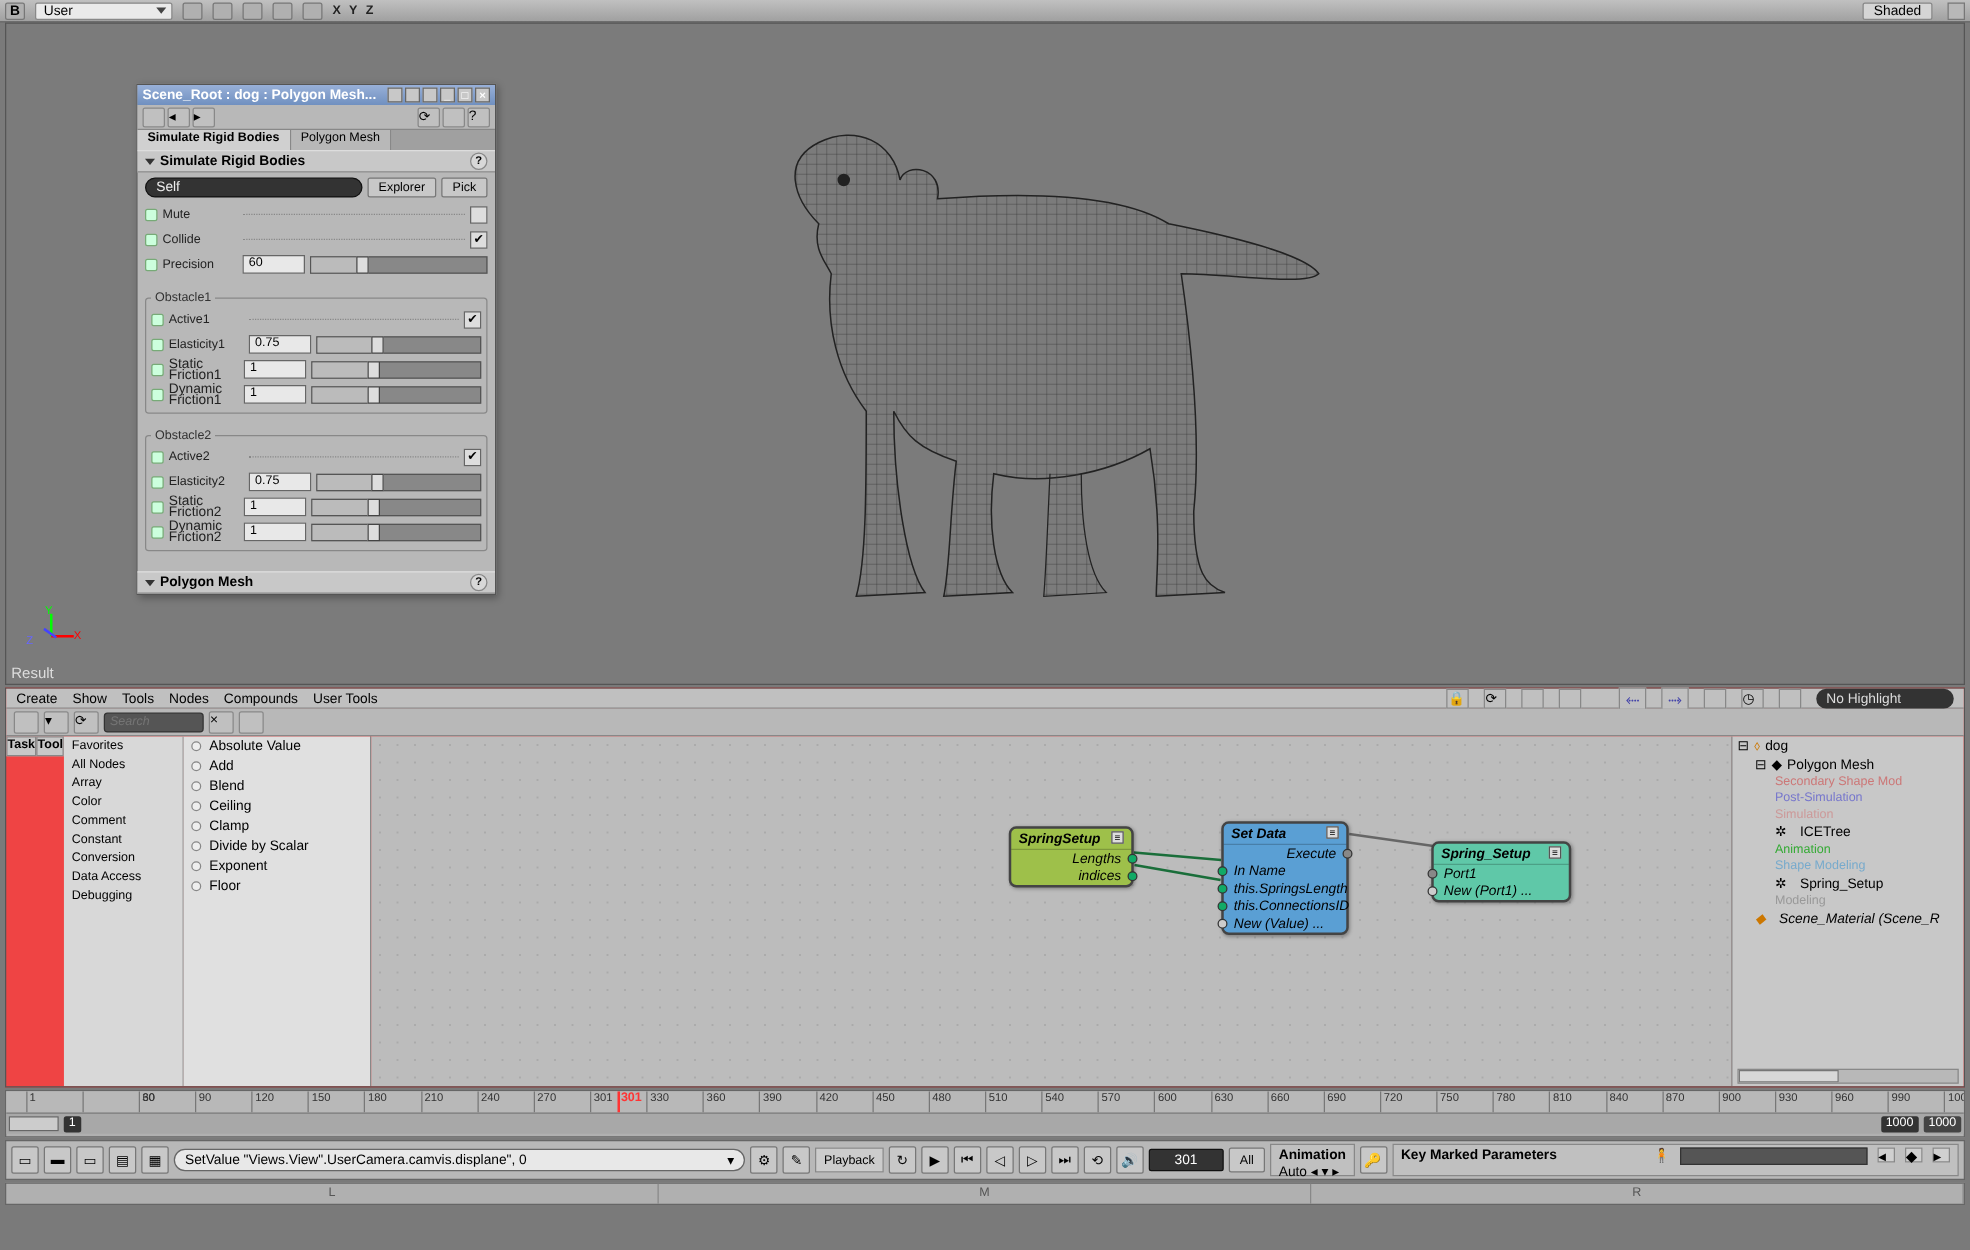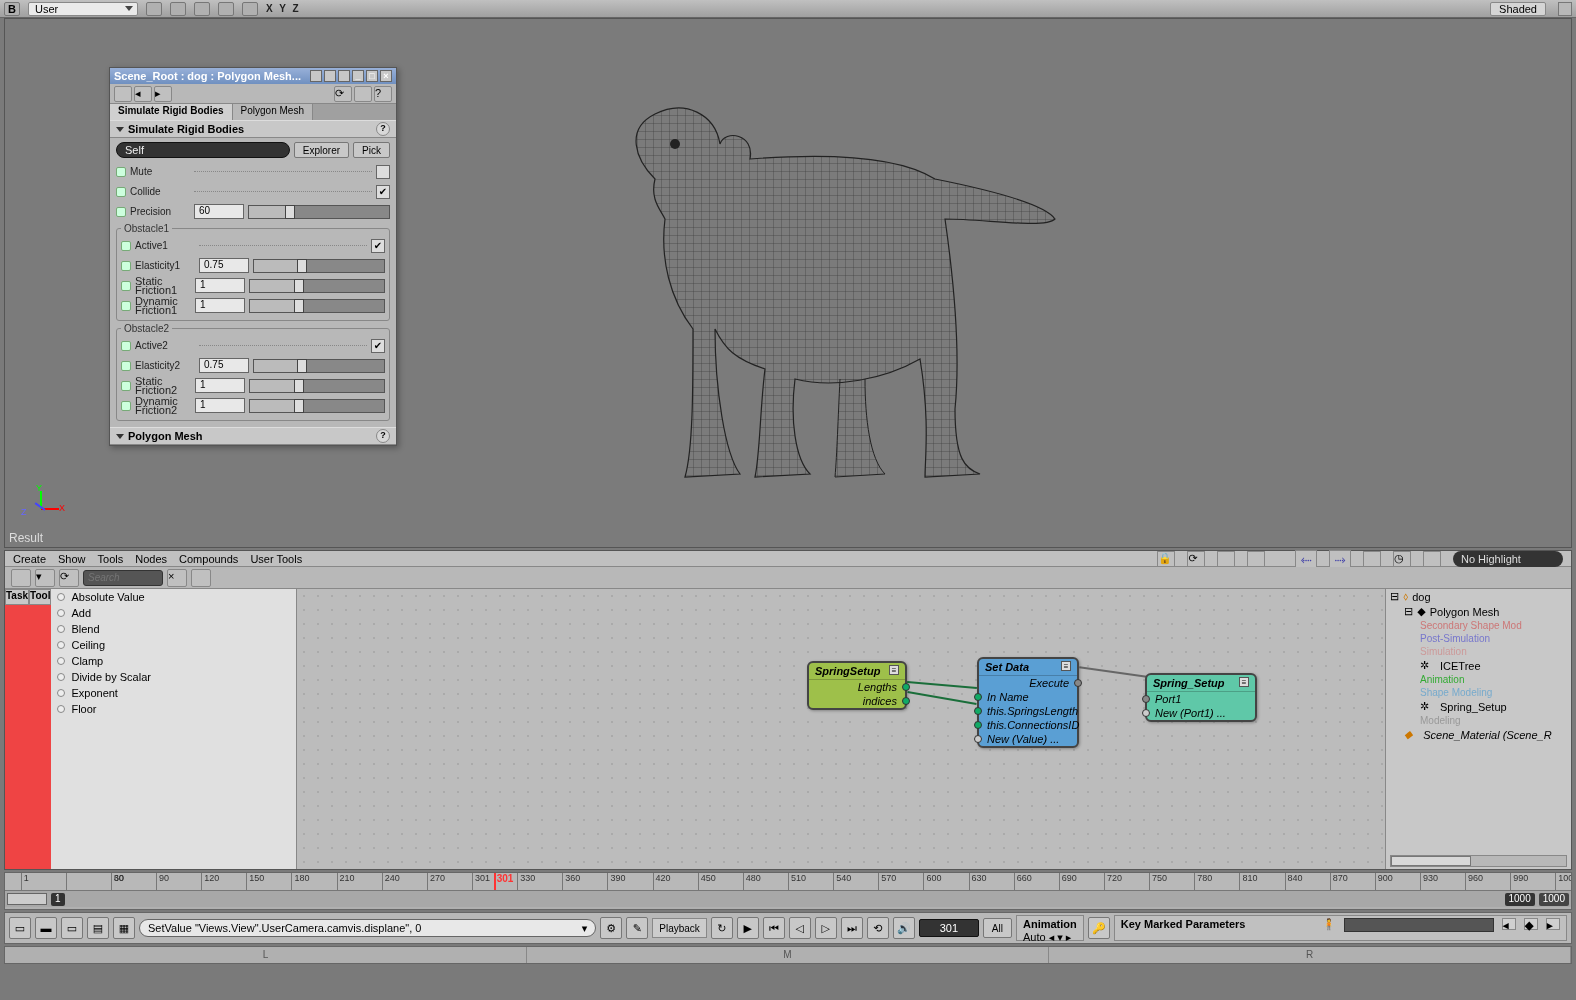--- a/index.html
+++ b/index.html
@@ -43,21 +43,21 @@
 .row label.wide{width:56px;line-height:9px;font-size:11px;}
 .row .dots{flex:1;height:1px;border-bottom:1px dotted #888;}
 .row .chk{width:14px;height:14px;background:#ddd;border:1px solid #666;font-size:10px;text-align:center;line-height:12px;}
 .row .numfield{width:50px;height:15px;background:#e8e8e8;border:1px solid #666;font-size:10px;padding-left:4px;}
 .row .slider{flex:1;height:14px;background:#888;border:1px solid #555;position:relative;}
 .row .slider .fill{height:100%;background:#bbb;}
 .row .slider .thumb{position:absolute;top:-1px;width:10px;height:14px;background:#ddd;border:1px solid #444;}
 .selfrow{display:flex;gap:4px;align-items:center;margin-bottom:4px;}
 .selfdrop{flex:1;height:16px;background:#333;color:#eee;border:1px solid #111;border-radius:8px;padding:0 8px;font-size:10px;display:flex;align-items:center;}
 .btn{height:16px;padding:0 8px;background:#c8c8c8;border:1px solid #777;border-radius:2px;font-size:10px;display:flex;align-items:center;}
-fieldset{border:1px solid #888;border-radius:3px;margin:2px 0;padding:2px 4px 4px;}
+fieldset{border:1px solid #888;border-radius:3px;margin:12px 0;padding:2px 4px 4px;}
 fieldset legend{font-size:10px;padding:0 3px;color:#333;}
 .subdrop{flex:1;height:15px;background:#333;color:#eee;border-radius:7px;padding:0 8px;font-size:10px;display:flex;align-items:center;justify-content:space-between;}
 .subdrop .tri2{border-left:4px solid transparent;border-right:4px solid transparent;border-top:5px solid #ccc;}
 
 
 .ice-area{position:absolute;left:4px;top:550px;right:4px;bottom:130px;background:#ef4444;border:1px solid #555;display:flex;flex-direction:column;}
 .ice-menu{height:16px;background:#c0c0c0;border-bottom:1px solid #888;display:flex;align-items:center;gap:12px;padding:0 8px;font-size:10px;}
 .ice-tools{height:22px;background:#b8b8b8;border-bottom:1px solid #888;display:flex;align-items:center;padding:0 6px;gap:4px;}
 .ice-tools .tbtn{width:20px;height:18px;background:#c0c0c0;border:1px solid #888;border-radius:2px;}
 .searchbox{width:80px;height:16px;background:#555;border:1px solid #333;border-radius:3px;color:#aaa;font-style:italic;font-size:10px;padding-left:4px;}
@@ -333,20 +333,31 @@
     <div class="tbtn">×</div>
     <div class="tbtn"></div>
   </div>
   <div class="ice-body">
     <div class="ice-left">
       <div class="tasktool">
         <div>Task</div>
         <div>Tool</div>
       </div>
       <div class="lists">
+        <div class="catlist">
+          <div>Favorites</div>
+          <div>All Nodes</div>
+          <div>Array</div>
+          <div>Color</div>
+          <div>Comment</div>
+          <div>Constant</div>
+          <div>Conversion</div>
+          <div>Data Access</div>
+          <div>Debugging</div>
+        </div>
         <div class="nodelist">
           <div>
               <span class="bullet"></span>
               <span>Absolute Value</span>
             </div>
           <div>
               <span class="bullet"></span>
               <span>Add</span>
             </div>
           <div>

